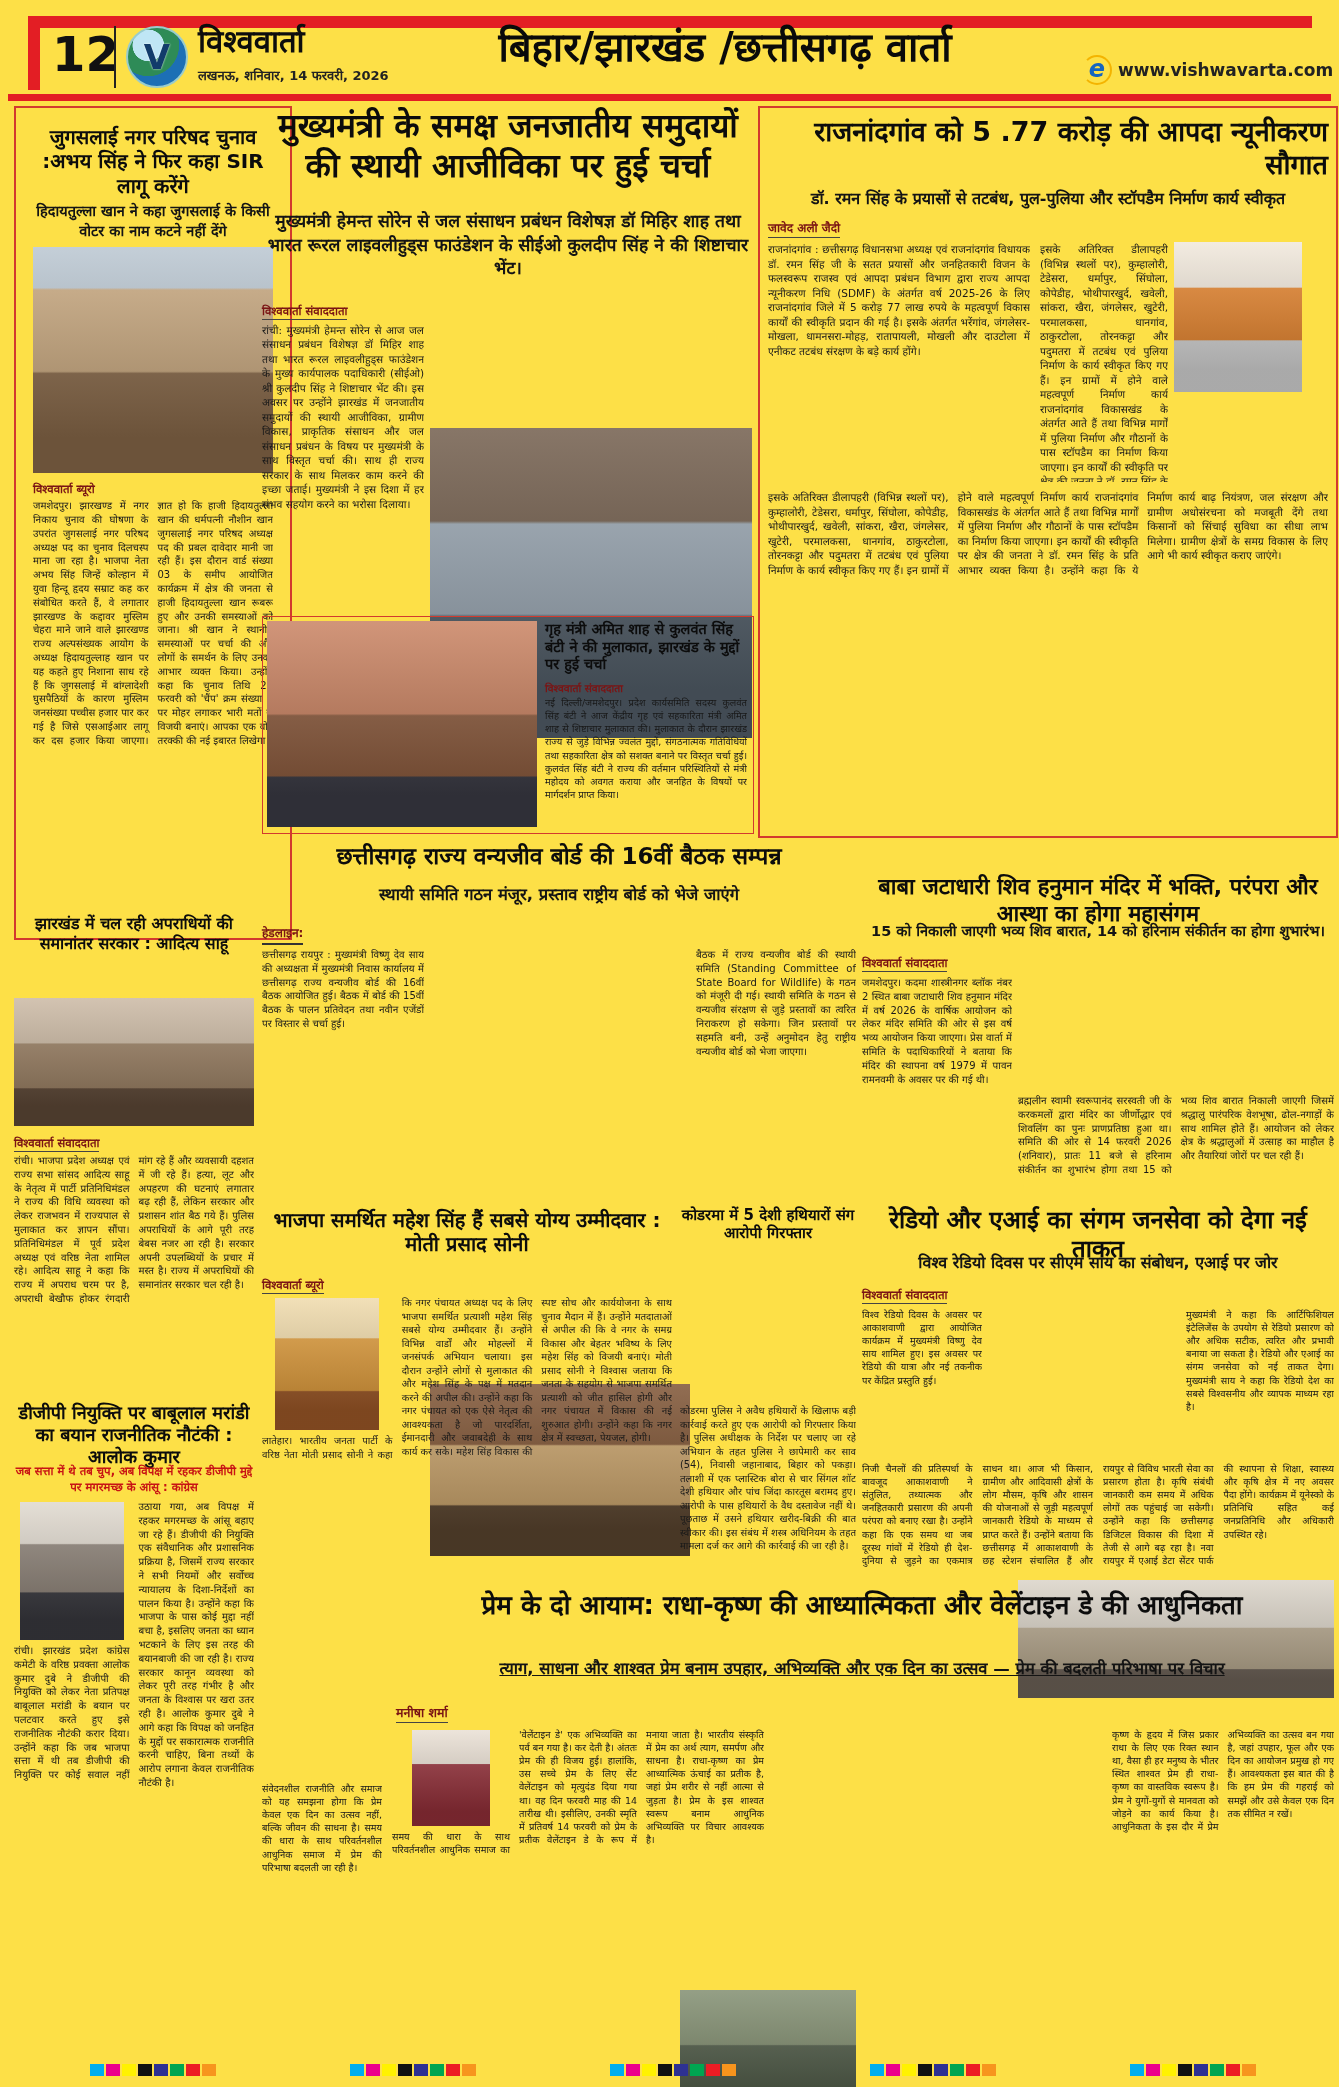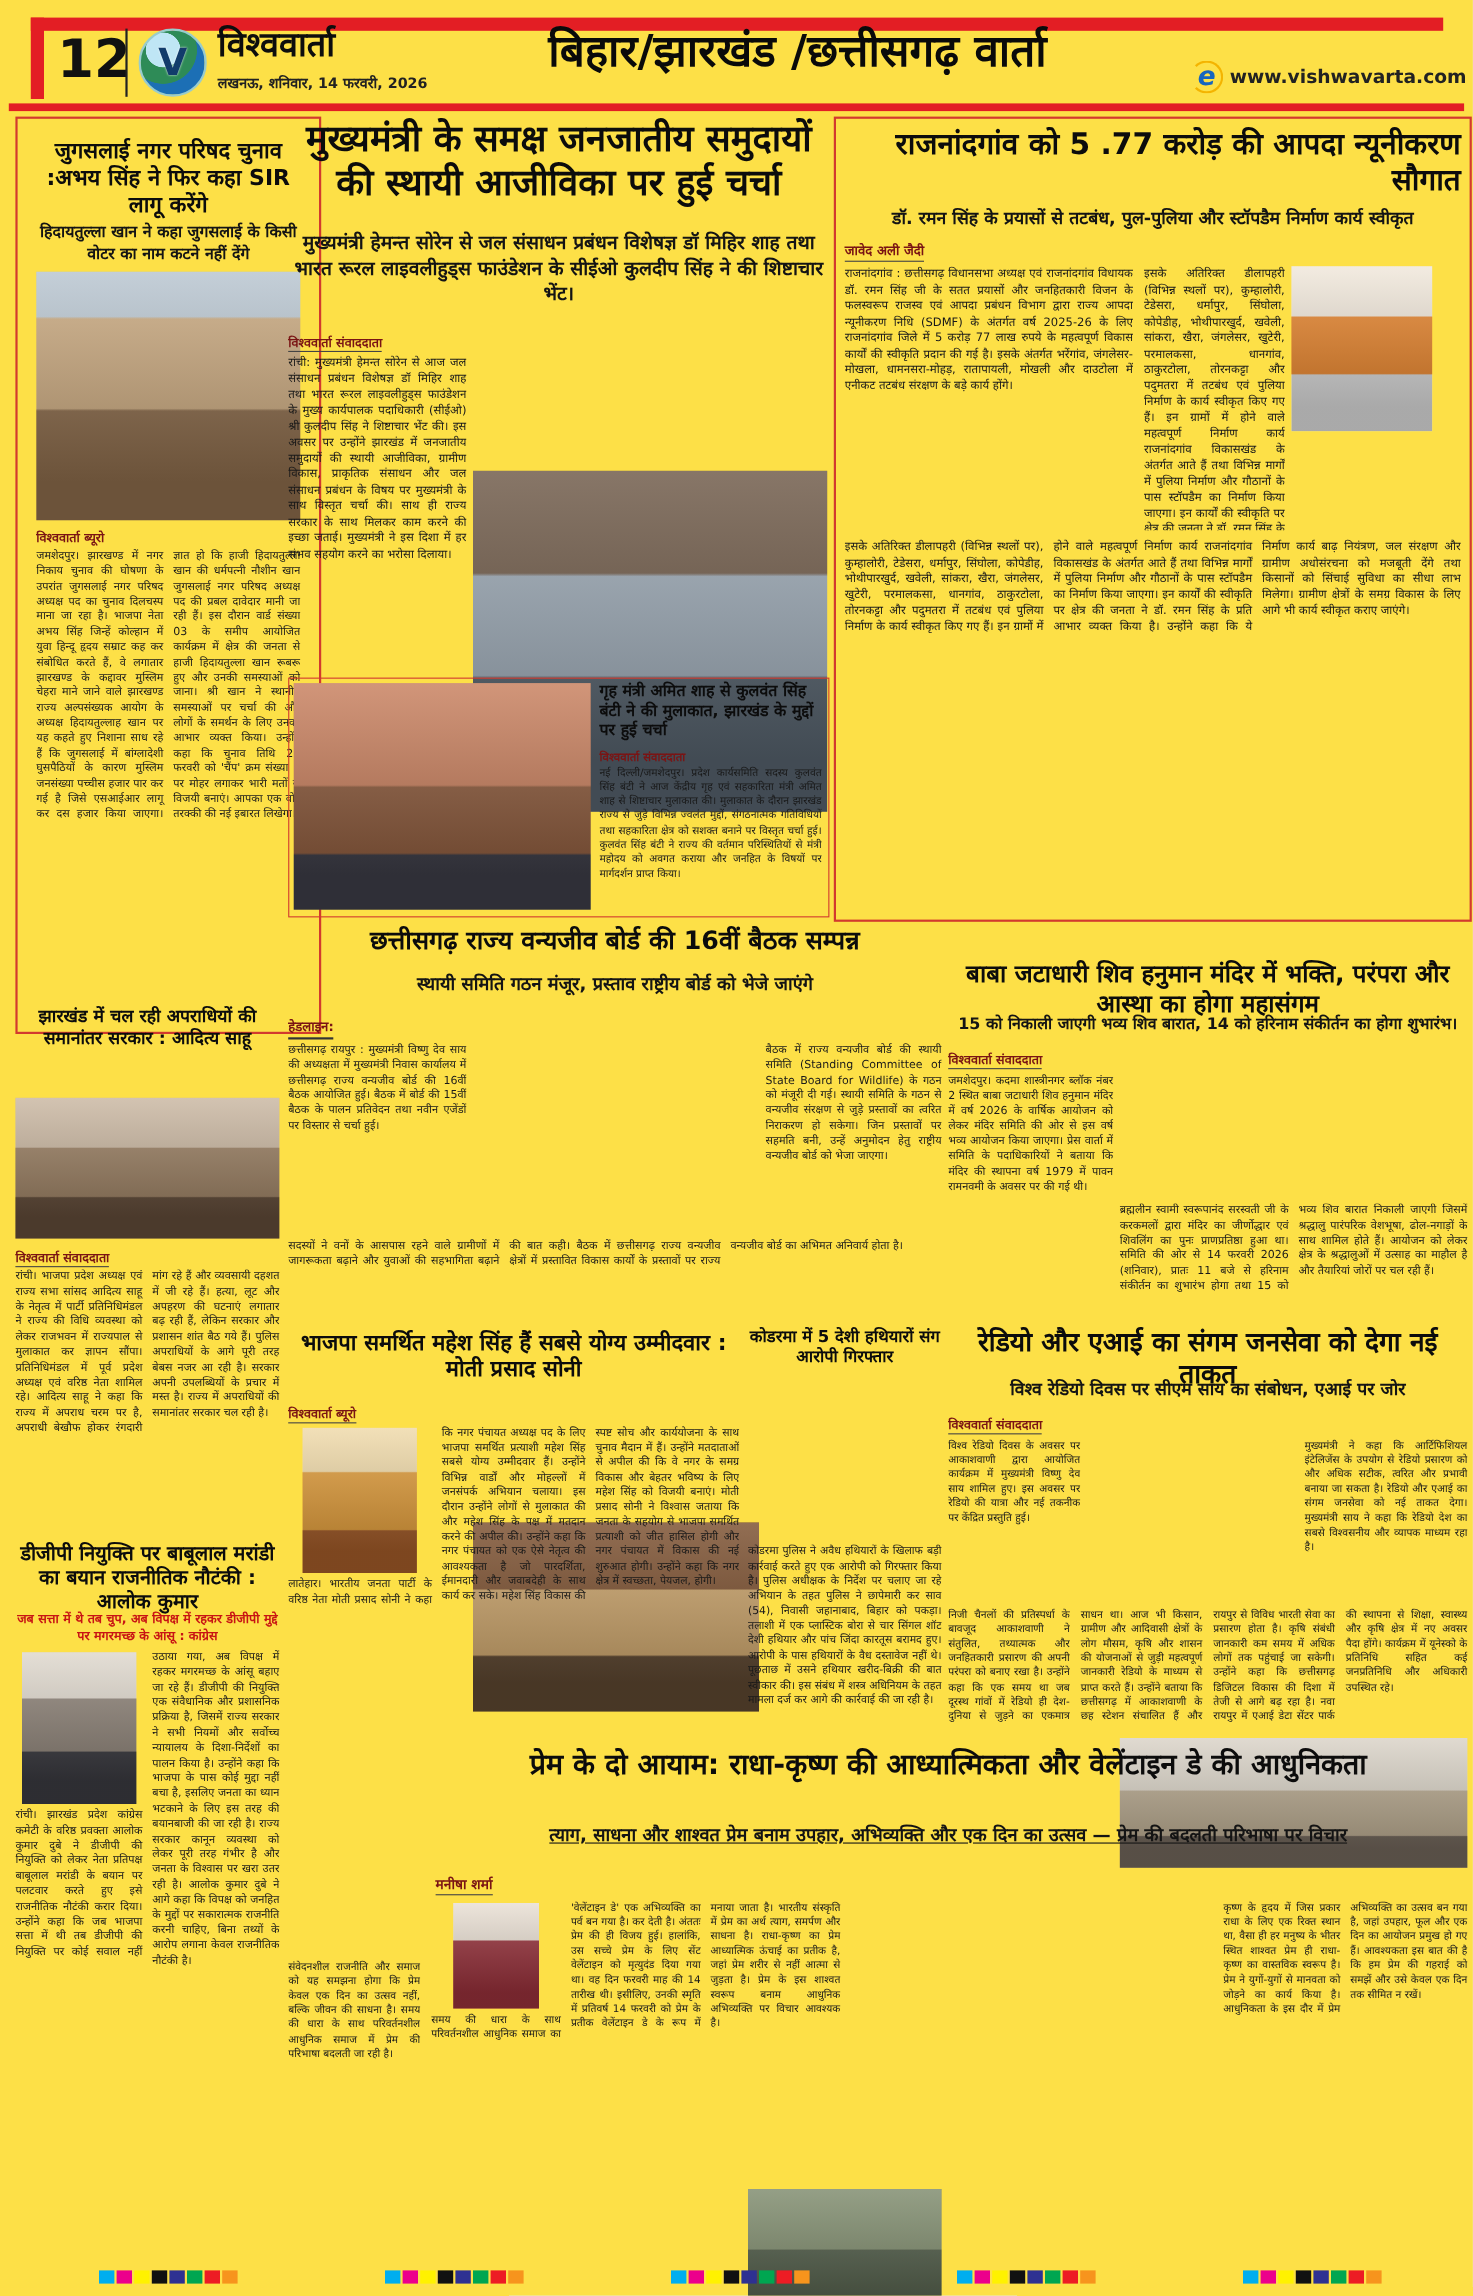--- a/index.html
+++ b/index.html
@@ -132,21 +132,20 @@
   </div>
 
   <div class="abs hl" style="left:262px;top:842px;width:594px;font-size:23px;">छत्तीसगढ़ राज्य वन्यजीव बोर्ड की 16वीं बैठक सम्पन्न</div>
   <div class="abs sub" style="left:262px;top:884px;width:594px;font-size:16.5px;">स्थायी समिति गठन मंजूर, प्रस्ताव राष्ट्रीय बोर्ड को भेजे जाएंगे</div>
   <div class="abs" style="left:262px;top:922px;">
     <span class="kicker">हेडलाइन:</span>
   </div>
   <div class="abs body-txt" style="left:262px;top:948px;width:162px;height:170px;">छत्तीसगढ़ रायपुर : मुख्यमंत्री विष्णु देव साय की अध्यक्षता में मुख्यमंत्री निवास कार्यालय में छत्तीसगढ़ राज्य वन्यजीव बोर्ड की 16वीं बैठक आयोजित हुई। बैठक में बोर्ड की 15वीं बैठक के पालन प्रतिवेदन तथा नवीन एजेंडों पर विस्तार से चर्चा हुई।</div>
   <div class="abs photo p-board" style="left:430px;top:946px;width:260px;height:172px;"></div>
   <div class="abs body-txt" style="left:696px;top:948px;width:160px;height:170px;">बैठक में राज्य वन्यजीव बोर्ड की स्थायी समिति (Standing Committee of State Board for Wildlife) के गठन को मंजूरी दी गई। स्थायी समिति के गठन से वन्यजीव संरक्षण से जुड़े प्रस्तावों का त्वरित निराकरण हो सकेगा। जिन प्रस्तावों पर सहमति बनी, उन्हें अनुमोदन हेतु राष्ट्रीय वन्यजीव बोर्ड को भेजा जाएगा।</div>
-  <div class="abs body-txt cols3" style="left:262px;top:1126px;width:594px;height:72px;">सदस्यों ने वनों के आसपास रहने वाले ग्रामीणों में जागरूकता बढ़ाने और युवाओं की सहभागिता बढ़ाने की बात कही। बैठक में छत्तीसगढ़ राज्य वन्यजीव क्षेत्रों में प्रस्तावित विकास कार्यों के प्रस्तावों पर राज्य वन्यजीव बोर्ड का अभिमत अनिवार्य होता है।</div>
 
   <div class="abs hl" style="left:862px;top:842px;width:472px;font-size:22px;margin-top:32px;">बाबा जटाधारी शिव हनुमान मंदिर में भक्ति, परंपरा और आस्था का होगा महासंगम</div>
   <div class="abs sub" style="left:862px;top:922px;width:472px;font-size:14.5px;">15 को निकाली जाएगी भव्य शिव बारात, 14 को हरिनाम संकीर्तन का होगा शुभारंभ।</div>
   <div class="abs" style="left:862px;top:952px;">
     <span class="byline ul">विश्ववार्ता संवाददाता</span>
   </div>
   <div class="abs body-txt" style="left:862px;top:976px;width:150px;height:212px;">जमशेदपुर। कदमा शास्त्रीनगर ब्लॉक नंबर 2 स्थित बाबा जटाधारी शिव हनुमान मंदिर में वर्ष 2026 के वार्षिक आयोजन को लेकर मंदिर समिति की ओर से इस वर्ष भव्य आयोजन किया जाएगा। प्रेस वार्ता में समिति के पदाधिकारियों ने बताया कि मंदिर की स्थापना वर्ष 1979 में पावन रामनवमी के अवसर पर की गई थी।</div>
   <div class="abs photo p-temple" style="left:1018px;top:970px;width:316px;height:118px;"></div>
   <div class="abs body-txt cols2" style="left:1018px;top:1094px;width:316px;height:104px;">ब्रह्मलीन स्वामी स्वरूपानंद सरस्वती जी के करकमलों द्वारा मंदिर का जीर्णोद्धार एवं शिवलिंग का पुनः प्राणप्रतिष्ठा हुआ था। समिति की ओर से 14 फरवरी 2026 (शनिवार), प्रातः 11 बजे से हरिनाम संकीर्तन का शुभारंभ होगा तथा 15 को भव्य शिव बारात निकाली जाएगी जिसमें श्रद्धालु पारंपरिक वेशभूषा, ढोल-नगाड़ों के साथ शामिल होते हैं। आयोजन को लेकर क्षेत्र के श्रद्धालुओं में उत्साह का माहौल है और तैयारियां जोरों पर चल रही हैं।</div>
 

